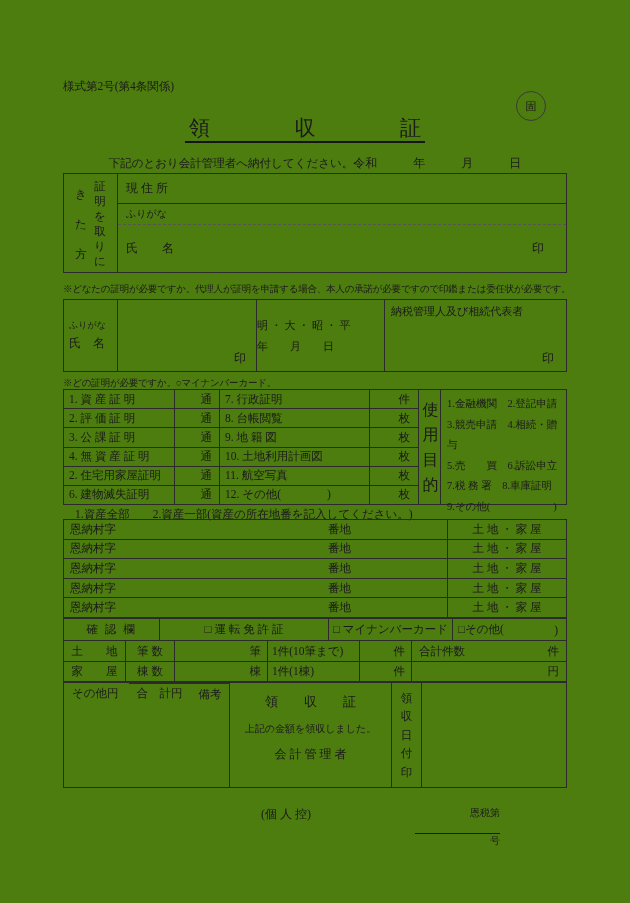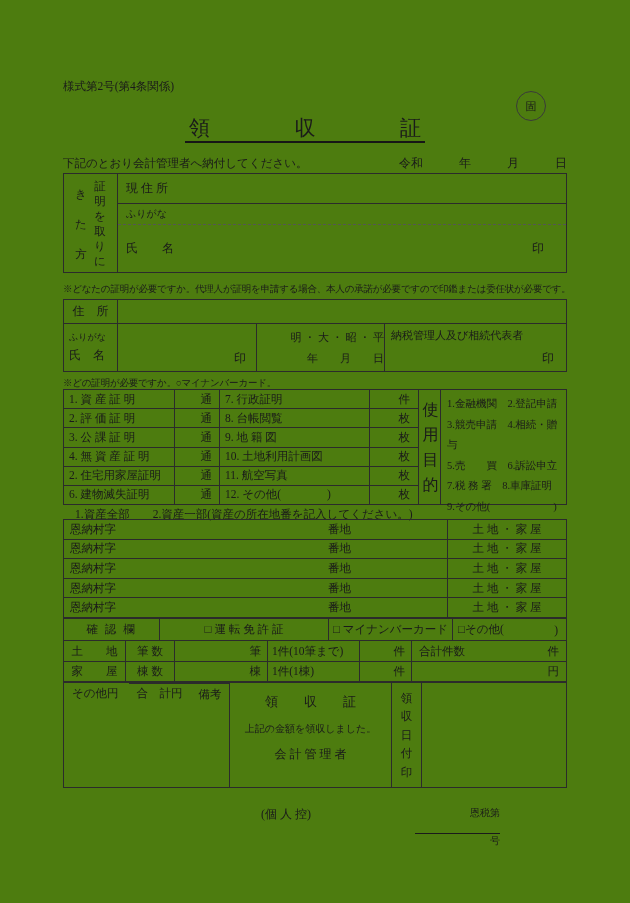--- a/index.html
+++ b/index.html
@@ -12,21 +12,21 @@
   .center{display:flex;align-items:center;justify-content:center;}
   .br{border-right:1px solid #2b2b2b;}
   .bt{border-top:1px solid #2b2b2b;}
   *{box-sizing:border-box;}
 
   .form-no{left:63px;top:79px;font-size:11.5px;}
   .stamp{left:516px;top:91px;width:30px;height:30px;border:1px solid #3a3a3a;border-radius:50%;
          font-size:11px;line-height:28px;text-align:center;}
   .title{left:185px;top:114px;width:240px;height:29px;border-bottom:2px solid #161616;
          display:flex;justify-content:space-between;font-size:21px;padding:0 4px;}
-  .instr-row{left:63px;top:155px;width:504px;display:flex;justify-content:space-between;align-items:baseline;}
+  .instr-row{left:63px;top:155px;width:504px;display:flex;justify-content:center;align-items:baseline;}
   .instr{font-size:11.5px;}
   .dateline{font-size:12px;}
 
   
   .vcol{width:14px;word-break:break-all;text-align:center;}
 
   
   .t1{left:63px;top:173px;width:504px;height:100px;border:1.5px solid #2b2b2b;display:flex;}
   .t1-head{width:54px;display:flex;justify-content:center;gap:5px;padding-top:5px;}
   .t1-head .kita{font-size:11.5px;line-height:30px;}
@@ -45,21 +45,21 @@
   .t2{left:63px;top:299px;width:504px;height:73px;border:1.5px solid #2b2b2b;display:flex;flex-direction:column;}
   .t2-r1{height:24px;border-bottom:1px solid #2b2b2b;display:flex;}
   .t2-r1-label{width:54px;font-size:12px;}
   .t2-r2{flex:1;display:flex;}
   .t2-c1{width:54px;display:flex;flex-direction:column;align-items:flex-start;justify-content:center;
          padding-left:5px;gap:3px;}
   .t2-furi{font-size:9px;}
   .t2-name{font-size:12px;}
   .t2-c2{width:139px;position:relative;}
   .t2-c2 .seal{position:absolute;right:10px;bottom:4px;font-size:12px;}
-  .t2-c3{width:128px;display:flex;flex-direction:column;align-items:flex-end;justify-content:center;gap:6px;font-size:11px;}
+  .t2-c3{width:128px;display:flex;flex-direction:column;align-items:flex-start;justify-content:center;gap:6px;font-size:11px;}
   .t2-c4{flex:1;position:relative;}
   .t2-c4 .mgr{position:absolute;left:6px;top:4px;font-size:11px;}
   .t2-c4 .seal{position:absolute;right:12px;bottom:4px;font-size:12px;}
 
   
   .t3{left:63px;top:389px;width:504px;height:116px;border:1.5px solid #2b2b2b;display:flex;}
   .t3-grid{width:355px;display:flex;flex-direction:column;border-right:1px solid #2b2b2b;}
   .t3-row{flex:1;display:flex;align-items:center;}
   .t3-row + .t3-row{border-top:1px solid #2b2b2b;}
   .c-l1{width:111px;padding-left:5px;font-size:11.5px;align-self:stretch;display:flex;align-items:center;}
@@ -152,24 +152,20 @@
       <div class="t1-r3">
         <span>氏　　名</span>
         <span>印</span>
       </div>
     </div>
   </div>
 
   <div class="abs note note1">※どなたの証明が必要ですか。代理人が証明を申請する場合、本人の承諾が必要ですので印鑑または委任状が必要です。</div>
 
   <div class="abs t2">
-    <div class="t2-r1">
-      <div class="t2-r1-label br center">住　所</div>
-      <div style="flex:1"></div>
-    </div>
     <div class="t2-r2">
       <div class="t2-c1 br">
         <span class="t2-furi">ふりがな</span>
         <span class="t2-name">氏　名</span>
       </div>
       <div class="t2-c2 br">
         <span class="seal">印</span>
       </div>
       <div class="t2-c3 br">
         <span>明 ・ 大 ・ 昭 ・ 平</span>

